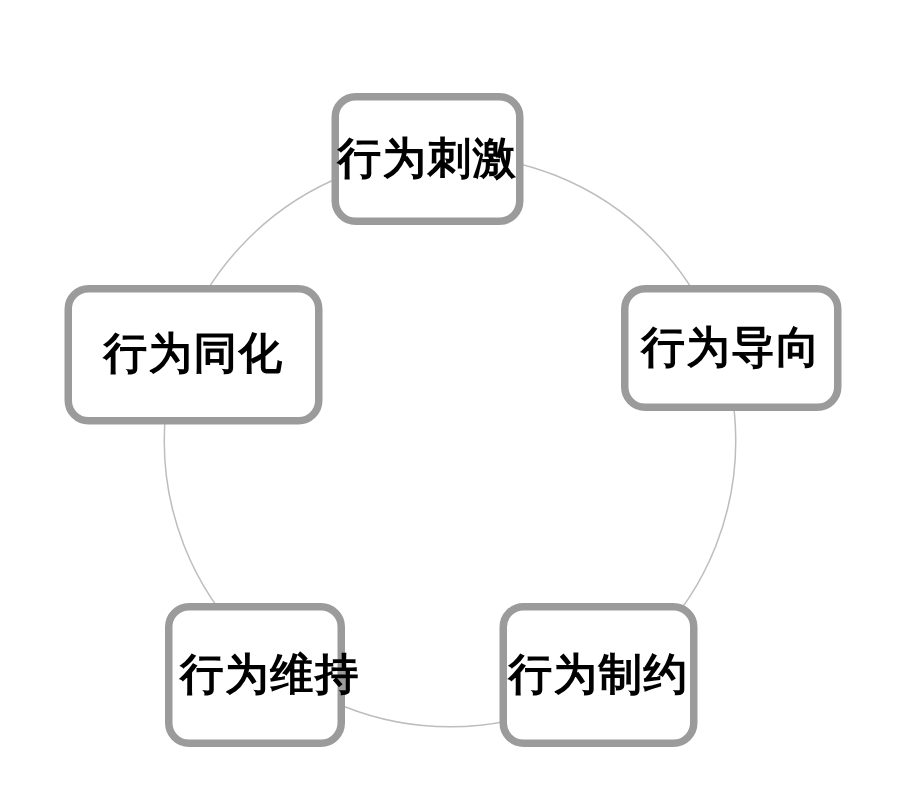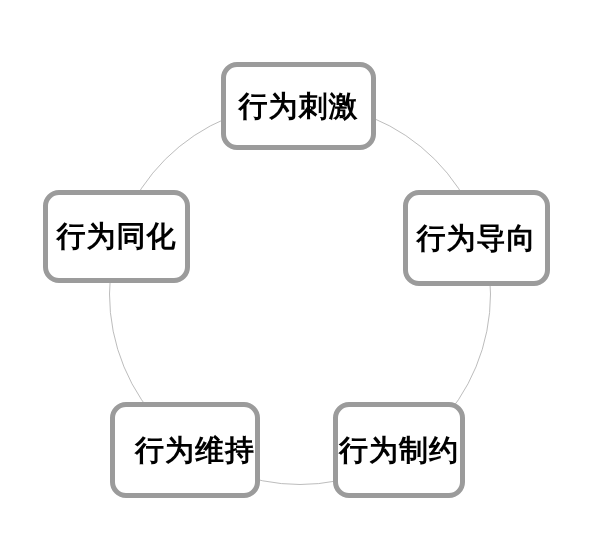--- a/index.html
+++ b/index.html
@@ -36,24 +36,24 @@
     border: 5px solid #9b9b9b;
     border-radius: 16px;
     box-sizing: border-box;
     color: #000000;
     font-weight: bold;
     font-size: 29px;
     letter-spacing: 1px;
     text-align: center;
     line-height: 1;
   }
-  .node-top          { left: 221px; top: 62px;  width: 155px; height: 88px; text-align: center; }
-  .node-right        { left: 403px; top: 190px; width: 147px; height: 96px; }
-  .node-left         { left: 43px;  top: 190px; width: 147px; height: 93px; }
-  .node-bottom-left  { left: 110px; top: 402px; width: 150px; height: 96px; padding-left: 20px; }
+  .node-top          { left: 221px; top: 62px;  width: 128px; height: 88px; text-align: center; }
+  .node-right        { left: 414px; top: 190px; width: 147px; height: 84px; }
+  .node-left         { left: 43px;  top: 190px; width: 172px; height: 93px; }
+  .node-bottom-left  { left: 110px; top: 402px; width: 120px; height: 96px; padding-left: 20px; }
   .node-bottom-right { left: 333px; top: 402px; width: 132px; height: 96px; }
   .node-label {
     display: inline-block;
     white-space: nowrap;
   }
 </style>
 </head>
 <body>
 
 <div class="stage">

